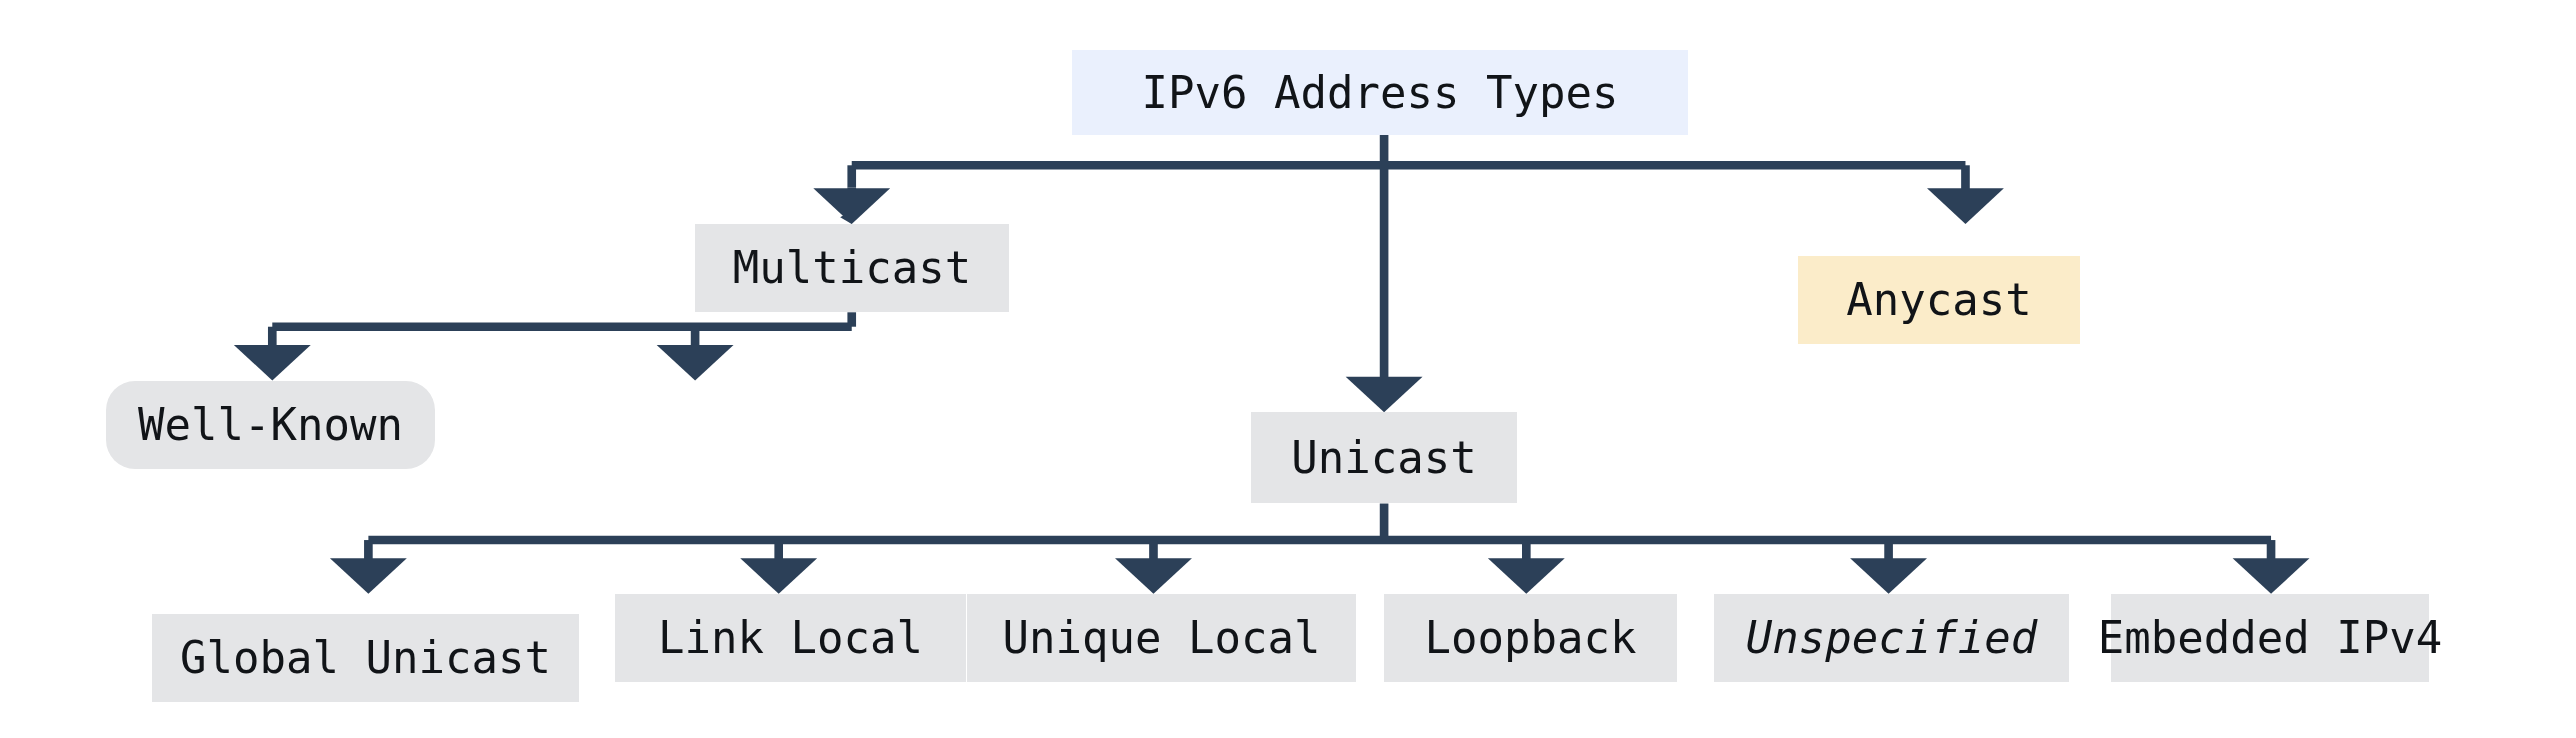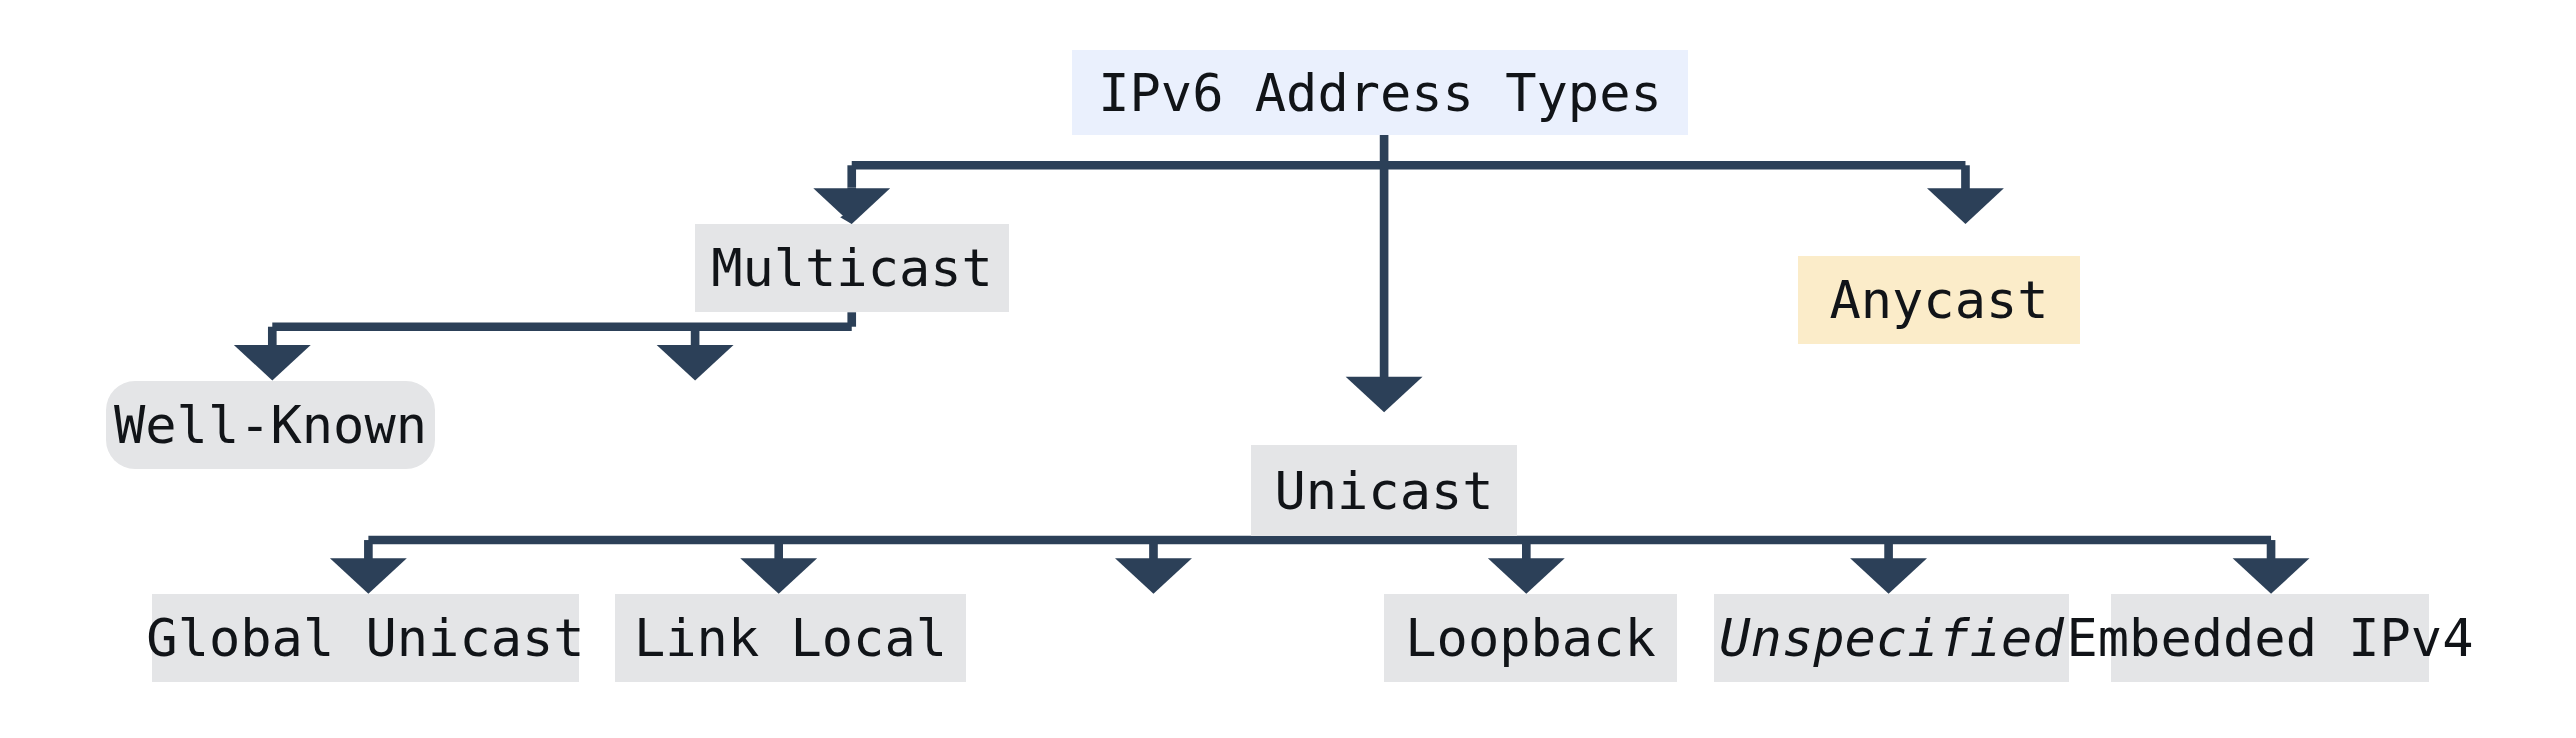--- a/index.html
+++ b/index.html
@@ -29,21 +29,21 @@
     pointer-events: none;
   }
   .node {
     position: absolute;
     box-sizing: border-box;
     display: flex;
     align-items: center;
     justify-content: center;
     background: #e4e5e7;
     color: #111418;
-    font-size: 52px;
+    font-size: 44px;
     letter-spacing: 0px;
     white-space: nowrap;
     line-height: 1;
     user-select: none;
   }
   .node.root {
     background: #eaf0fd;
   }
   .node.accent {
     background: #fbecc9;
@@ -126,37 +126,40 @@
   </div>
 
   <div class="node" style="left:695px; top:224px; width:314px; height:88px;">
     <span class="node-label">Multicast</span>
   </div>
 
   <div class="node accent" style="left:1798px; top:224px; width:282px; height:88px;">
     <span class="node-label">Anycast</span>
   </div>
 
-  <div class="node" style="left:1251px; top:412px; width:266px; height:91px;margin-top:33px;">
+  <div class="node" style="left:1251px; top:412px; width:266px; height:91px;">
     <span class="node-label">Unicast</span>
   </div>
 
   <div class="node" style="left:106px; top:381px; width:329px; height:88px;border-radius:29px;">
     <span class="node-label">Well-Known</span>
   </div>
 
 
-  <div class="node" style="left:152px; top:594px; width:427px; height:88px;">
+  <div class="node" style="left:152px; top:614px; width:427px; height:88px;">
     <span class="node-label">Global Unicast</span>
   </div>
 
   <div class="node" style="left:615px; top:594px; width:351px; height:88px;">
     <span class="node-label">Link Local</span>
   </div>
 
+  <div class="node" style="left:967px; top:594px; width:389px; height:88px;">
+    <span class="node-label">Unique Local</span>
+  </div>
 
   <div class="node" style="left:1384px; top:594px; width:293px; height:88px;">
     <span class="node-label">Loopback</span>
   </div>
 
   <div class="node" style="left:1714px; top:594px; width:355px; height:88px;font-style:italic;">
     <span class="node-label">Unspecified</span>
   </div>
 
   <div class="node" style="left:2111px; top:594px; width:318px; height:88px;">

